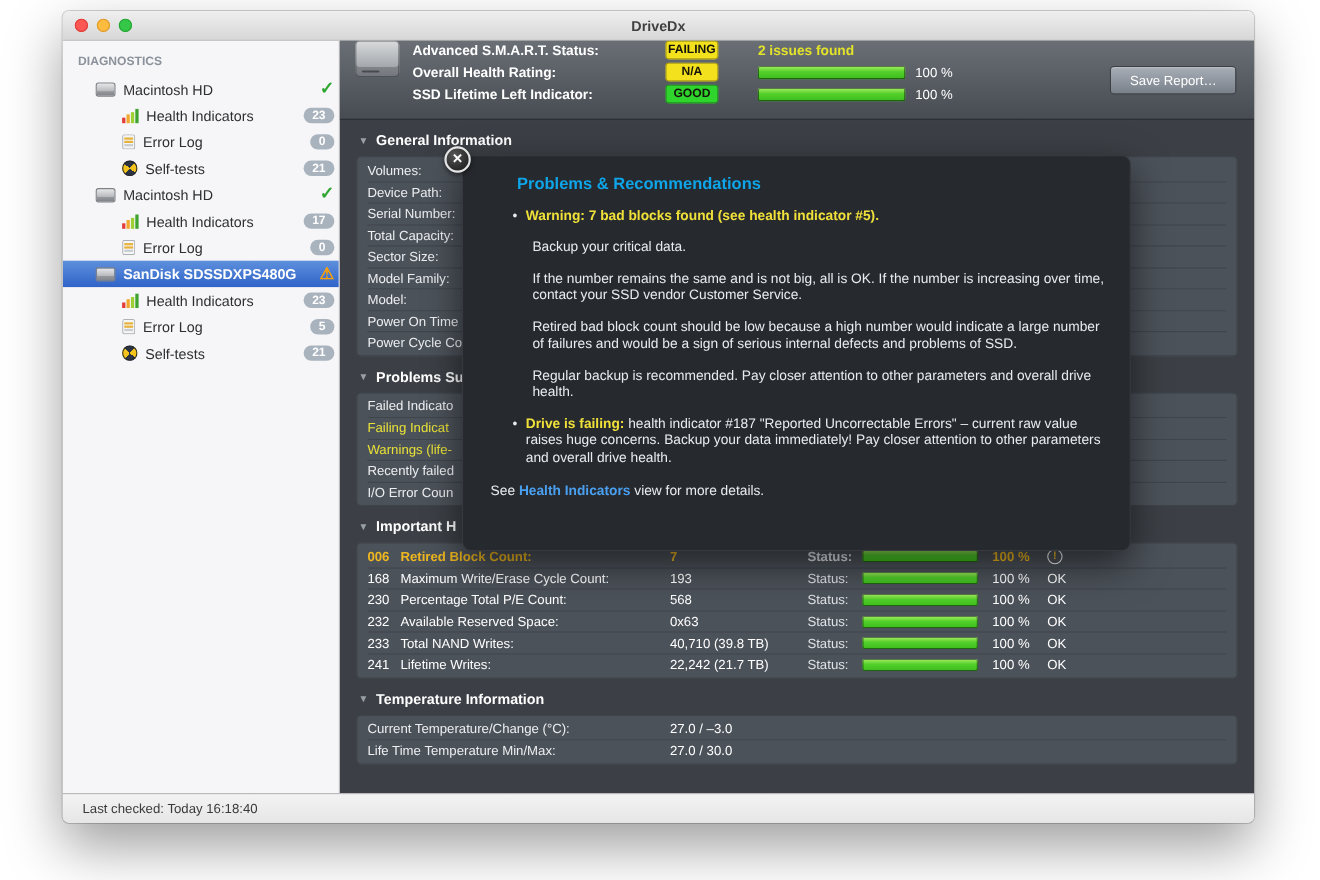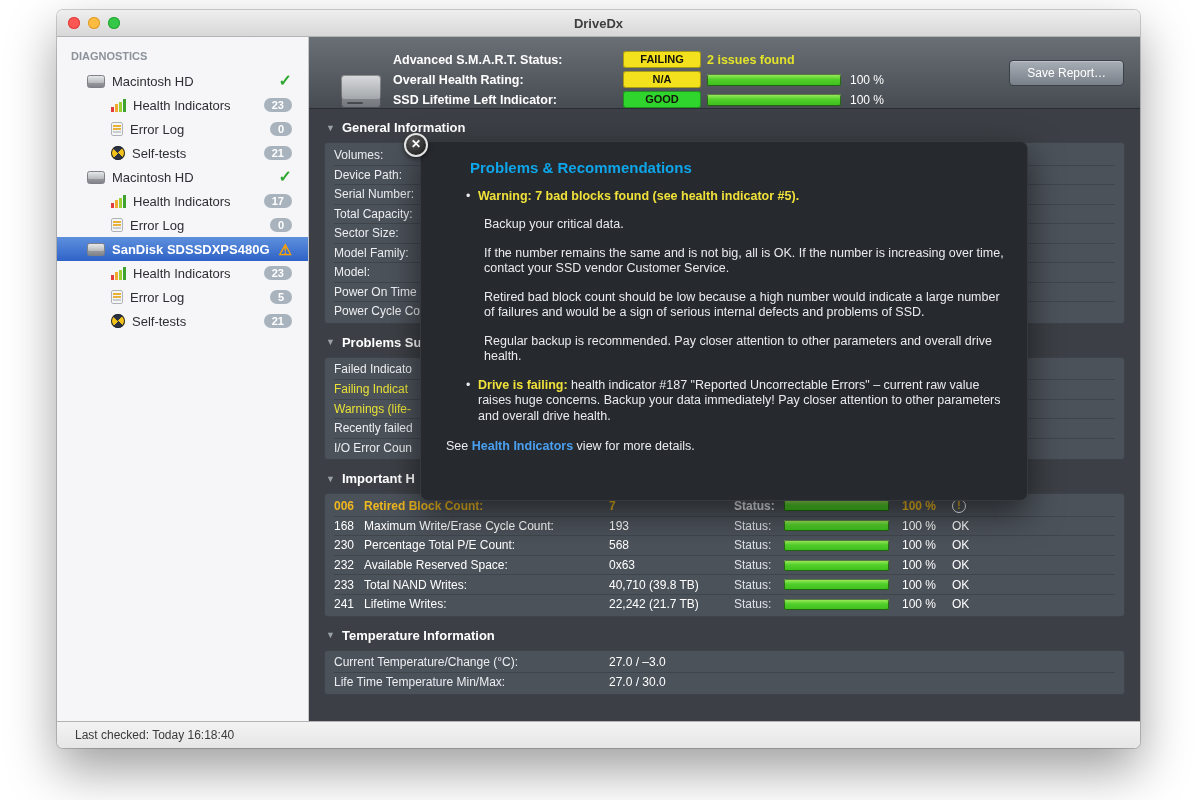--- a/index.html
+++ b/index.html
@@ -20,21 +20,21 @@
   .light.yellow { background:#fdbc40; box-shadow:inset 0 0 0 1px #de9b2d; }
   .light.green  { background:#34c748; box-shadow:inset 0 0 0 1px #27a534; }
   .win-title { font-size:13px; font-weight:bold; color:#3f3f3f; }
 
   .body-row { flex:1; display:flex; min-height:0; }
 
   
   .sidebar { width:252px; flex:0 0 252px; background:#f6f6f8; border-right:1px solid #c6c6c9;
              padding-top:7px; overflow:hidden; }
   .sb-section-label { font-size:11px; font-weight:bold; color:#8b929b; margin:6px 0 7px 14px; }
-  .sb-item { height:24px; display:flex; align-items:center; padding-right:16px;
+  .sb-item { height:24px; display:flex; align-items:center; padding-right:4px;
              font-size:13px; color:#2e2f32; cursor:default; }
   .sb-item.level-1 { padding-left:30px; }
   .sb-item.level-2 { padding-left:54px; }
   .sb-item.selected { background:linear-gradient(#5e90dd,#2f63c7); color:#fff; font-weight:bold; }
   .sb-label { margin-left:7px; flex:1; white-space:nowrap; overflow:hidden; }
   .sb-badge { background:#a9b3be; color:#fff; font-size:11px; font-weight:bold;
               border-radius:9px; padding:1px 8px; min-width:14px; text-align:center; }
   .check { color:#31a733; font-weight:bold; font-size:16px; line-height:1;
            text-shadow:0 1px 0 rgba(255,255,255,.6); }
   .warn-tri { color:#ffa200; font-size:15px; line-height:1; }
@@ -55,30 +55,30 @@
     background-position:2px 3px, 2px 6px, 2px 9px; background-repeat:no-repeat;
     box-shadow:inset 0 0 0 1px #aeb1b5; }
   .ic-test { width:14px; height:14px; flex:0 0 14px; border-radius:50%;
     background:conic-gradient(from 40deg,#f3c21b 0 25%,#2d3340 0 50%,#f3c21b 0 75%,#2d3340 0 100%);
     box-shadow:inset 0 0 0 1px #22262e; }
 
   
   .main { flex:1; min-width:0; background:#3c4046; display:flex; flex-direction:column; }
 
   .smart-header { flex:0 0 72px; background:linear-gradient(#6a6f76,#474c52);
-                  border-bottom:1px solid #2a2d31; display:flex; align-items:flex-end;
-                  padding:0 32px; position:relative; }
+                  border-bottom:1px solid #2a2d31; display:flex; align-items:flex-start;
+                  padding:0 14px; position:relative; }
   .hdr-drive { width:40px; height:33px; margin-right:12px; border-radius:4px;
                background:linear-gradient(#d9dbdd,#8f9398);
                box-shadow:inset 0 -9px 0 rgba(40,44,50,.28), inset 0 0 0 1px rgba(0,0,0,.35); position:relative; }
   .hdr-drive::after { content:""; position:absolute; left:6px; bottom:4px; width:16px; height:2px;
                       background:rgba(30,33,37,.55); border-radius:1px; }
   .hdr-grid { display:grid; grid-template-columns:230px 70px auto; row-gap:3px; align-items:center; }
   .hdr-label { color:#fff; font-weight:bold; font-size:12.5px; white-space:nowrap; }
-  .badge { display:inline-block; width:78px; text-align:center; font-size:11px; font-weight:bold;
+  .badge { display:inline-block; width:48px; text-align:center; font-size:11px; font-weight:bold;
            color:#14140a; padding:2px 0 3px; border-radius:3px;
            box-shadow:inset 0 0 0 1px rgba(0,0,0,.3); }
   .badge.yellow { background:#f4e11d; }
   .badge.green  { background:#2fd42c; }
   .issues-note { color:#e3e32a; font-weight:bold; font-size:12.5px; margin-left:14px; }
   .bar-cell { display:flex; align-items:center; gap:9px; margin-left:14px; }
   .pbar { width:134px; height:12px; border-radius:2px;
           background:linear-gradient(#a8ef62 0%,#52cf2a 45%,#3cbd1d 100%);
           box-shadow:inset 0 0 0 1px rgba(15,40,8,.6), inset 0 1px 0 rgba(255,255,255,.4); }
   .pct { color:#fff; font-size:12px; }

